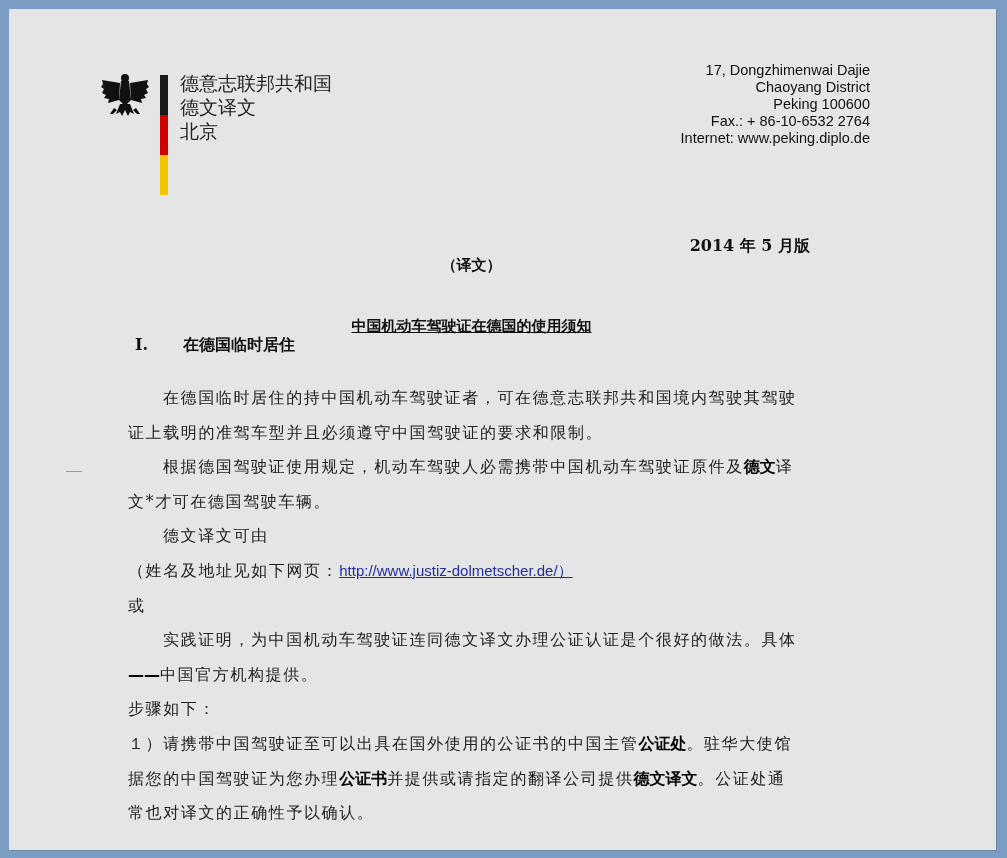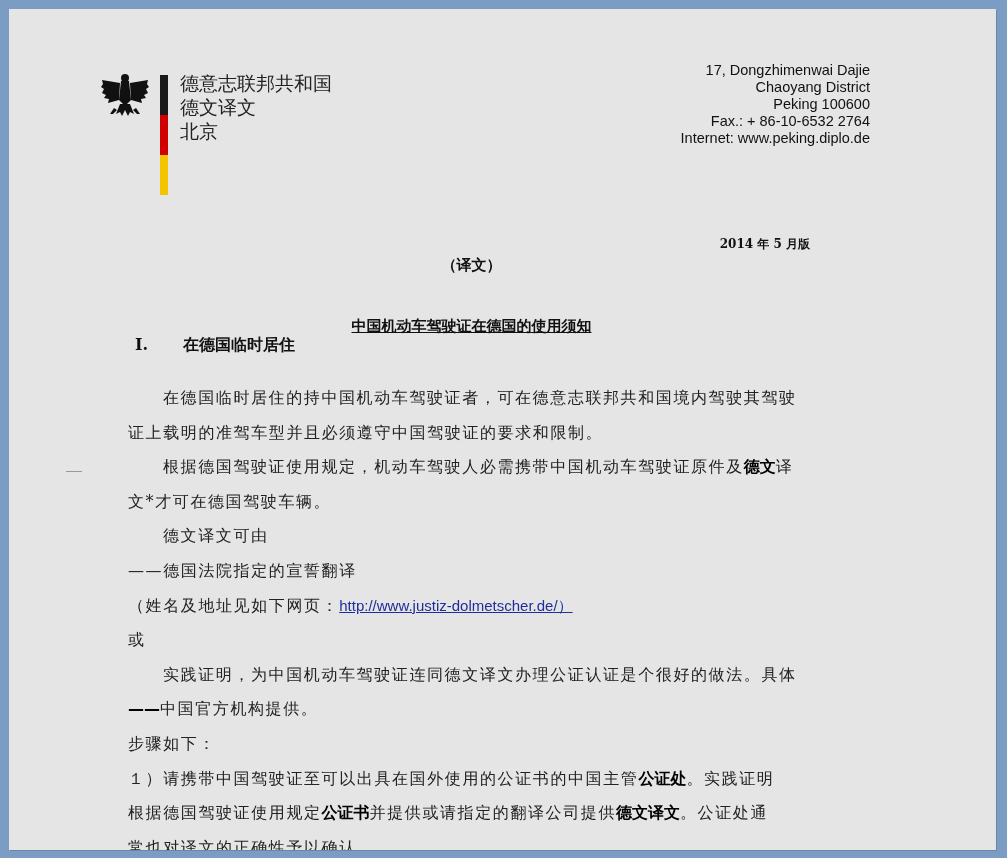--- a/index.html
+++ b/index.html
@@ -28,21 +28,21 @@
   .lh-name div { white-space: nowrap; }
   .address {
     right: 126px; top: 53px; text-align: right;
     font-family: "Liberation Sans", "DejaVu Sans", sans-serif;
     font-size: 14.5px; line-height: 17px; color: #111;
   }
   .address div { white-space: nowrap; }
   .address a { color: #1f2e9c; text-decoration: underline; }
   .edition {
     right: 186px; top: 227px;
-    font-family: "DejaVu Serif", serif; font-weight: bold; font-size: 12px; color: #111;
+    font-family: "DejaVu Serif", serif; font-weight: bold; font-size: 16px; color: #111;
   }
   .translation-tag {
     left: 0; width: 925px; top: 247px; text-align: center;
     font-family: "DejaVu Sans", sans-serif; font-weight: bold; font-size: 15px; color: #111;
   }
   .doc-title {
     left: 0; width: 925px; top: 292px; text-align: center;
     font-family: "DejaVu Sans", sans-serif; font-weight: bold; font-size: 15px; color: #111;
     text-decoration: underline;
     margin-top: 16px;
@@ -113,24 +113,23 @@
   </div>
 
   <div class="abs margin-dash"></div>
 
   <div class="abs body-text">
     <div class="line indent">在德国临时居住的持中国机动车驾驶证者，可在德意志联邦共和国境内驾驶其驾驶</div>
     <div class="line">证上载明的准驾车型并且必须遵守中国驾驶证的要求和限制。</div>
     <div class="line indent"><span>根据德国驾驶证使用规定，机动车驾驶人必需携带中国机动车驾驶证原件及</span><b>德文</b><span>译</span></div>
     <div class="line">文*才可在德国驾驶车辆。</div>
     <div class="line indent">德文译文可由</div>
-    <div class="line">——德国法院指定的宣誓翻译</div>
     <div class="line"><span>（姓名及地址见如下网页：</span><a>http://www.justiz-dolmetscher.de/）</a></div>
     <div class="line">或</div>
     <div class="line indent">实践证明，为中国机动车驾驶证连同德文译文办理公证认证是个很好的做法。具体</div>
     <div class="line"><b>——</b><span>中国官方机构提供。</span></div>
     <div class="line">步骤如下：</div>
-    <div class="line"><span>１）请携带中国驾驶证至可以出具在国外使用的公证书的中国主管</span><b>公证处</b><span>。实践证明</span></div>
-    <div class="line"><span>根据德国驾驶证使用规定</span><b>公证书</b><span>并提供或请指定的翻译公司提供</span><b>德文译文</b><span>。公证处通</span></div>
+    <div class="line"><span>１）请携带中国驾驶证至可以出具在国外使用的公证书的中国主管</span><b>公证处</b><span>。驻华大使馆</span></div>
+    <div class="line"><span>据您的中国驾驶证为您办理</span><b>公证书</b><span>并提供或请指定的翻译公司提供</span><b>德文译文</b><span>。公证处通</span></div>
     <div class="line">常也对译文的正确性予以确认。</div>
   </div>
 
 </div>
 
 </body></html>

